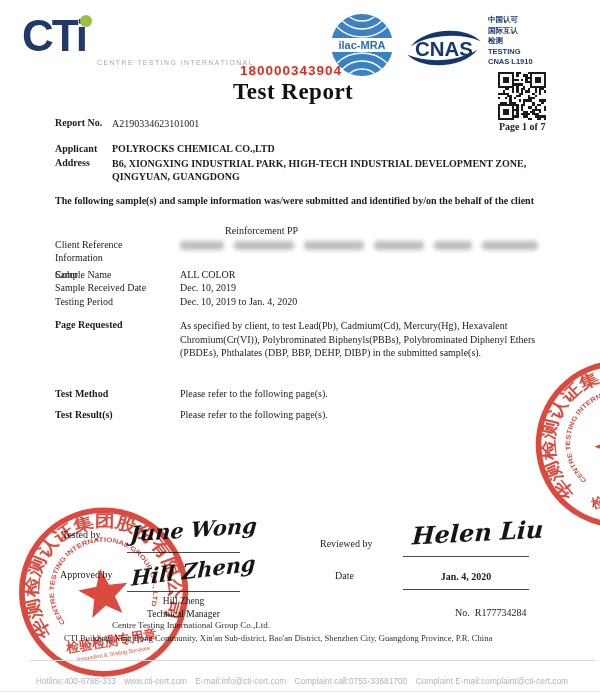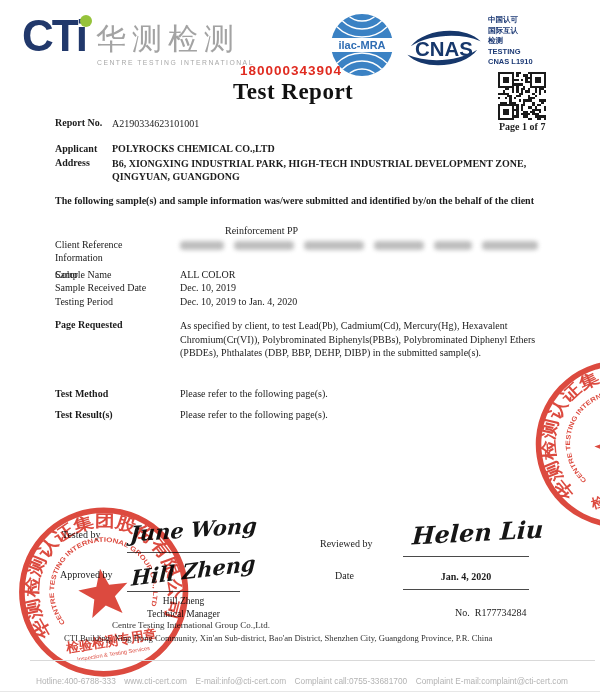--- a/index.html
+++ b/index.html
@@ -54,21 +54,20 @@
 </style>
 </head>
 <body>
 
 <div id="page">
 
   <div class="abs" style="left:22px; top:14px;">
     <span class="cti-word">CTi</span>
     <div class="cti-dot abs" style="left:58px; top:1px;"></div>
   </div>
-  <div class="abs cti-cn" style="left:96px; top:22px;">华测检测</div>
   <div class="abs cti-sub" style="left:97px; top:59px;">CENTRE TESTING INTERNATIONAL</div>
 
   <div class="abs cma-number" style="left:240px; top:63px;">180000343904</div>
   <div class="abs" style="left:330px; top:13px;">
     <svg width="64" height="64" viewBox="0 0 64 64">
       <defs>
           <clipPath id="ilacClip">
             <circle cx="32" cy="32" r="31"></circle>
           </clipPath>
         </defs>

